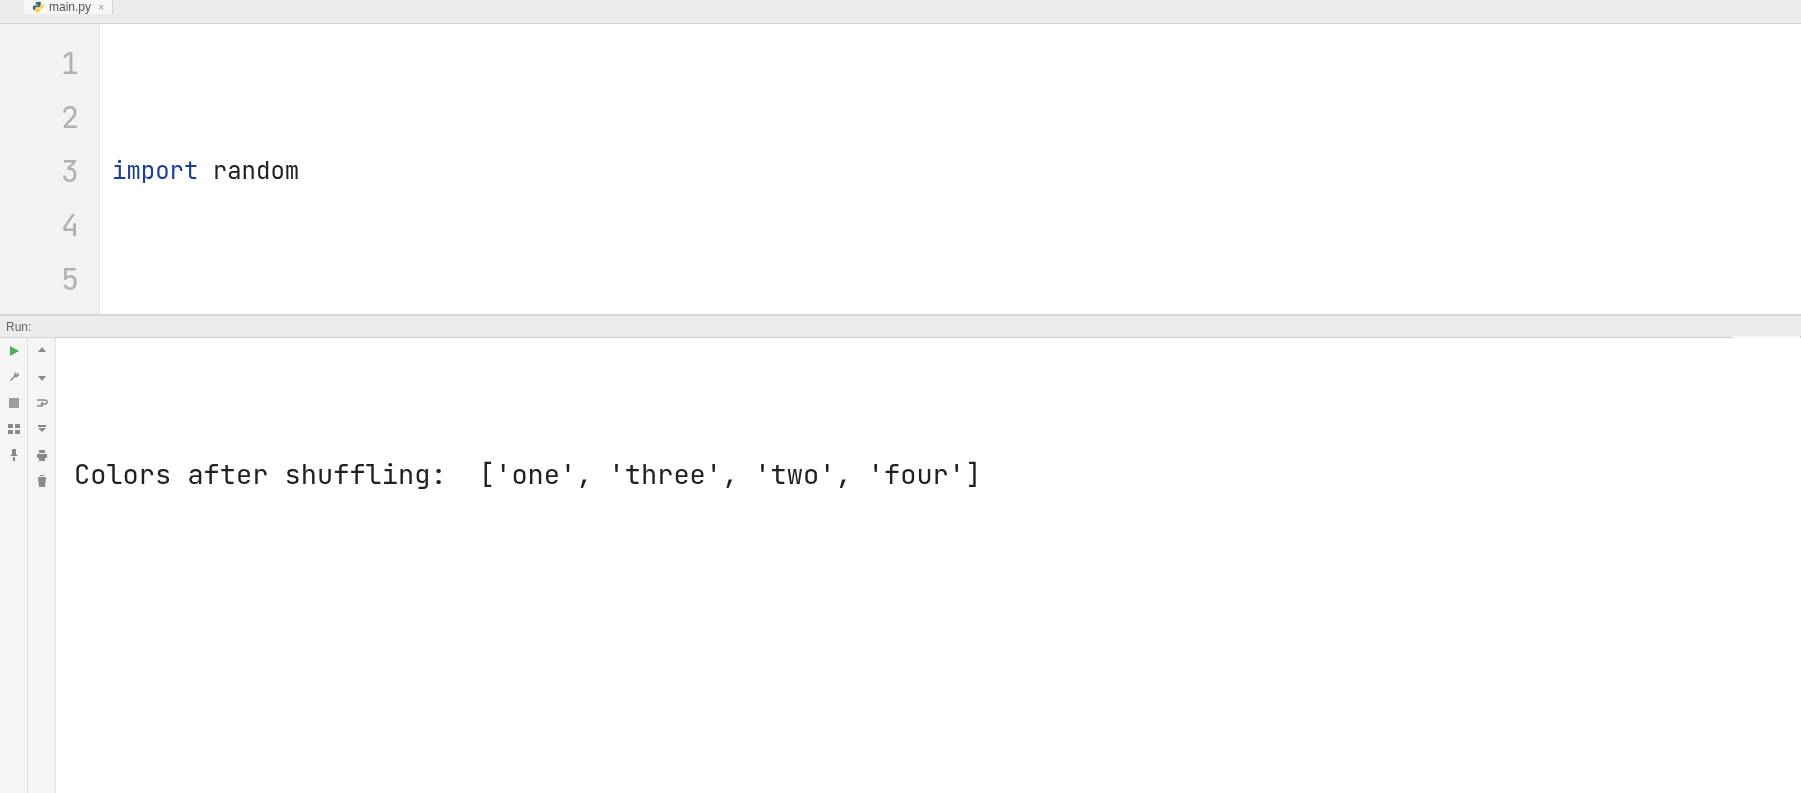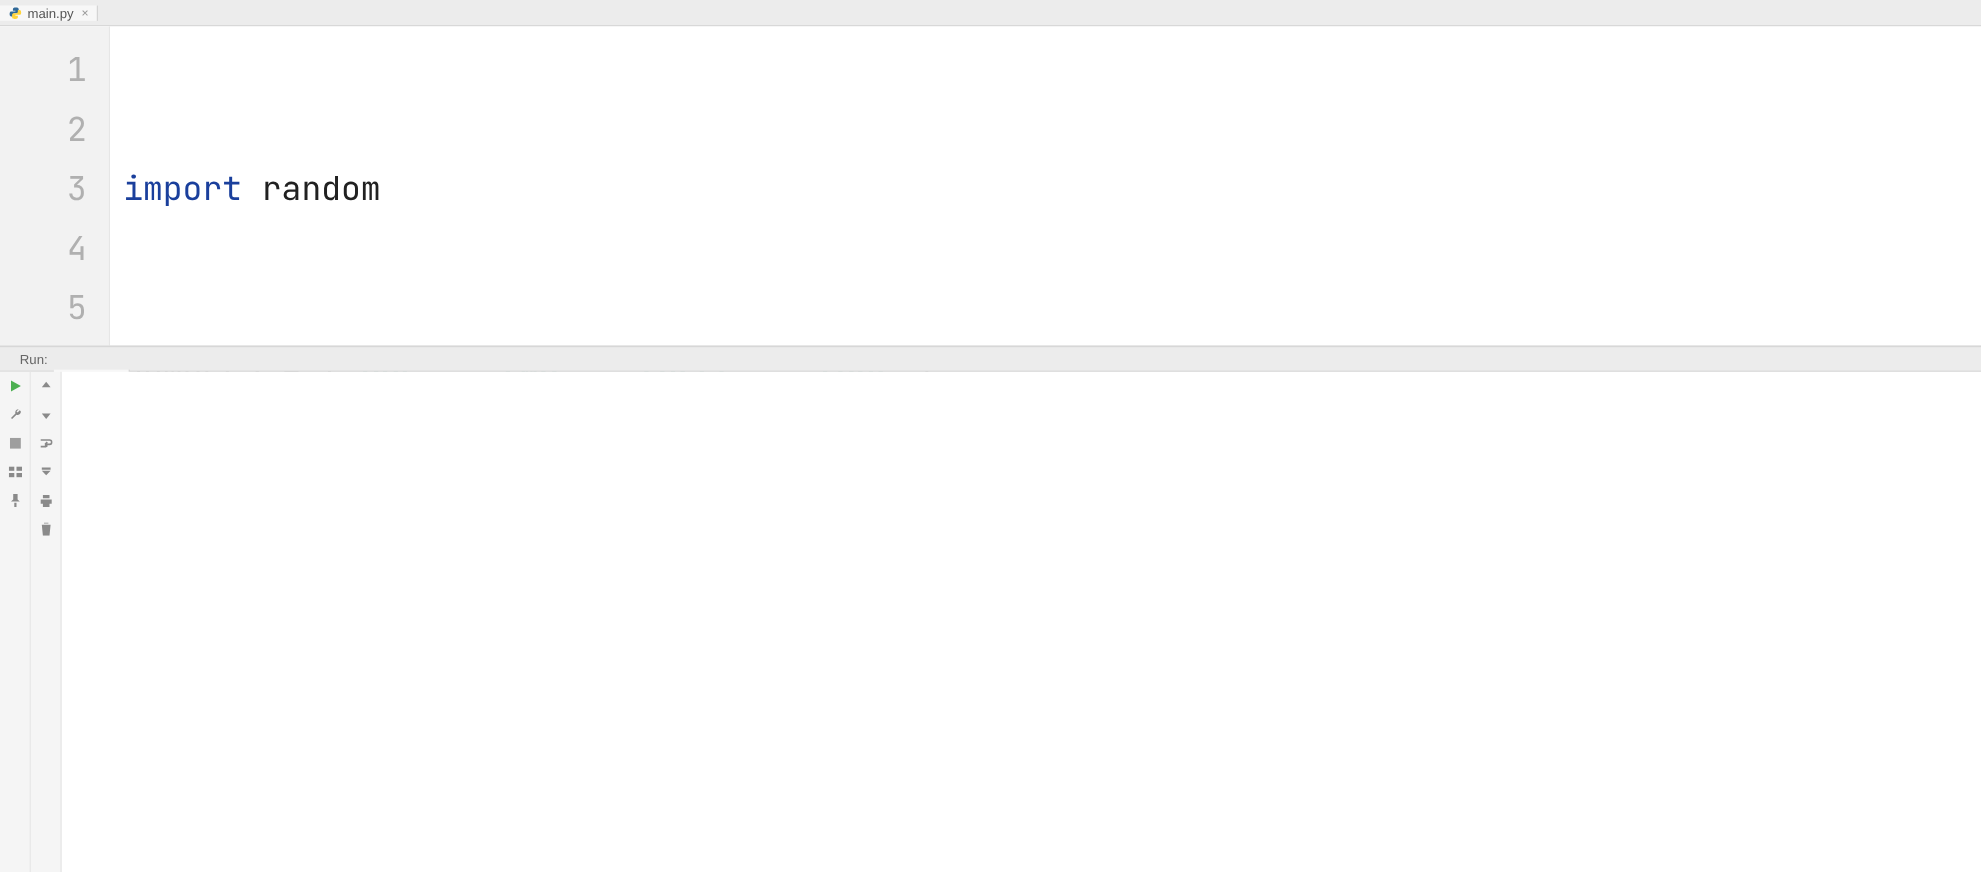--- a/index.html
+++ b/index.html
@@ -11,23 +11,24 @@
     overflow: hidden;
     display: flex;
     flex-direction: column;
   }
   
   .tab-bar {
     height: 24px;
     background: #ececec;
     border-bottom: 1px solid #d1d1d1;
     display: flex;
-    align-items: center;
+    align-items: flex-start;
     font-size: 12px;
     color: #555;
+    padding-left: 24px;
   }
   .tab {
     display: flex;
     align-items: center;
     padding: 0 8px;
     background: #f7f7f7;
     border-right: 1px solid #d1d1d1;
     gap: 5px;
     cursor: pointer;
   }
@@ -52,21 +53,21 @@
     color: #b0b0b0;
     text-align: right;
     padding-right: 20px;
     padding-top: 12px;
     line-height: 54px;
   }
   .gutter div { height: 54px; }
   .code {
     flex: 1;
     font-family: "JetBrains Mono","Consolas","Menlo",monospace;
-    font-size: 30px;
+    font-size: 24px;
     padding-top: 12px;
     padding-left: 12px;
     line-height: 54px;
     white-space: pre;
     color: #212121;
   }
   .code-line { height: 54px; }
   .tok-kw { color: #1a3f9c; }
   .tok-str { color: #0f7864; font-weight: 600; }
   .tok-fn { color: #212121; }
@@ -77,22 +78,23 @@
   }
   
   .run-header {
     height: 22px;
     background: #ececec;
     border-bottom: 1px solid #d1d1d1;
     display: flex;
     align-items: center;
     font-size: 12px;
     color: #666;
-    padding-left: 18px;
+    padding-left: 6px;
     gap: 6px;
+    justify-content: space-between;
   }
   .run-tab {
     display: flex;
     align-items: center;
     padding: 0 8px;
     background: #f7f7f7;
     height: 100%;
     border-right: 1px solid #d1d1d1;
     gap: 5px;
     cursor: pointer;
@@ -250,16 +252,17 @@
           <path fill="#8a8a8a" d="M3 0h6v3H3zM1 4h10v4H9v3H3V8H1zM4 8h4v2H4z"></path>
         </svg>
     </span>
     <span class="tb-icon">
       <svg width="10" height="12" viewBox="0 0 10 12">
           <path fill="#8a8a8a" d="M1 2h8l-1 10H2zM3 0h4v1H3z"></path>
         </svg>
     </span>
   </div>
   <div class="console">
+    <div>Colors after shuffling:  ['one', 'three', 'two', 'four']</div>
     <div></div>
     
   </div>
 </div>
 
 </body></html>

